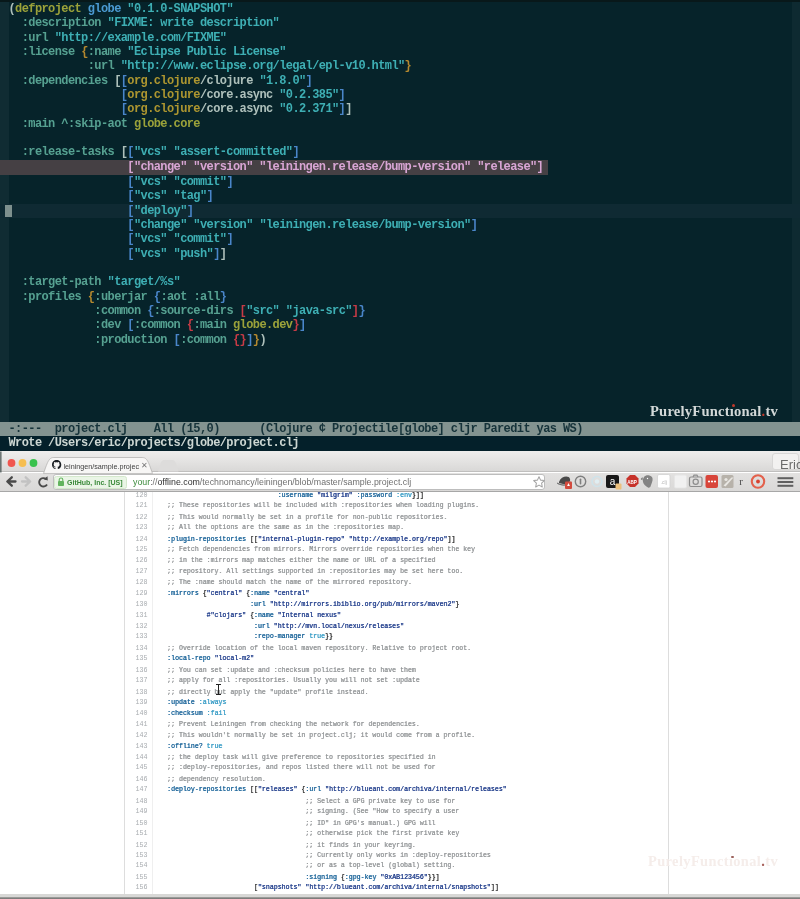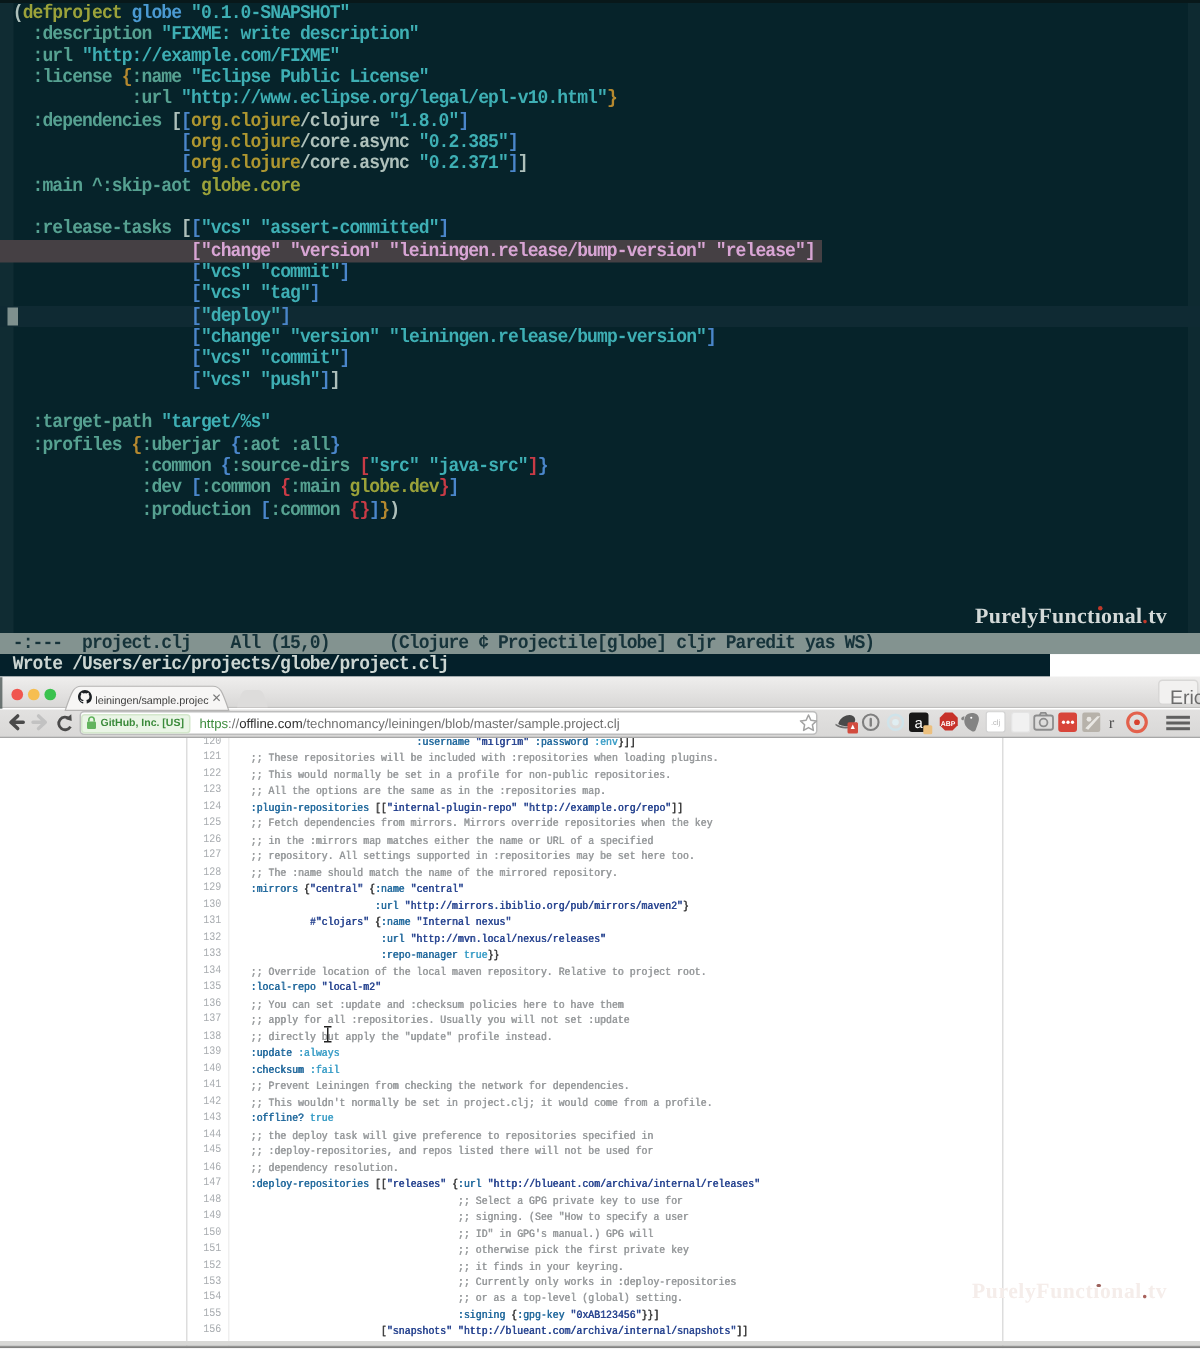--- a/index.html
+++ b/index.html
@@ -20,21 +20,21 @@
 #edcode .o{color:#9ba23a}
 #edcode .n{color:#ad9630}
 #edcode .y{color:#b5892f}
 #edcode .b{color:#4a86ca}
 #edcode .g{color:#4b9ad2}
 #edcode .r{color:#c83b46}
 #edcode .m{color:#d8a5d4}
 .pflogo{position:absolute;font-family:Liberation Serif, serif;font-weight:bold;white-space:nowrap;}
 
 #ml{position:absolute;left:0;top:421.5px;width:800px;height:13.43px;background:#839390;color:#16333a;font-family:"Liberation Mono",monospace;font-size:12px;font-weight:bold;letter-spacing:-0.6px;line-height:13.43px;white-space:pre;padding-left:8.5px;transform:scaleY(1.08);transform-origin:0 0;}
-#echo{position:absolute;left:0;top:436px;width:700px;height:13.89px;background:#04202a;color:#ccd6d2;font-family:"Liberation Mono",monospace;font-size:12px;font-weight:bold;letter-spacing:-0.6px;line-height:13.89px;white-space:pre;padding-left:8.5px;transform:scaleY(1.08);transform-origin:0 0;}
+#echo{position:absolute;left:0;top:436px;width:800px;height:13.89px;background:#04202a;color:#ccd6d2;font-family:"Liberation Mono",monospace;font-size:12px;font-weight:bold;letter-spacing:-0.6px;line-height:13.89px;white-space:pre;padding-left:8.5px;transform:scaleY(1.08);transform-origin:0 0;}
 
 #tabstrip{position:absolute;left:0;top:451px;width:800px;height:21px;background:linear-gradient(#efeeed,#d9d8d7);border-bottom:1px solid #c0bfbe;}
 #toolbar{position:absolute;left:0;top:473px;width:800px;height:19px;background:linear-gradient(#e2e1e0,#d9d8d7);border-bottom:1px solid #a7a7a7;}
 #tabsvg{position:absolute;left:0;top:451px;}
 #tabtitle{position:absolute;left:63.5px;top:461.8px;font-size:7.2px;color:#3d3d3d;width:75px;overflow:hidden;white-space:nowrap;}
 #tabx{position:absolute;left:141px;top:461px;font-size:8px;color:#777;}
 #eric{position:absolute;left:780px;top:457px;font-size:13px;color:#6b6b6b;}
 #urlbar{position:absolute;left:52.5px;top:474px;width:492px;height:16px;background:#fff;border:1px solid #bdbdbd;border-radius:3px;}
 #evchip{position:absolute;left:54px;top:475.5px;height:13px;background:#eaf5e6;border:1px solid #d4e8cc;border-radius:2.5px;padding:0 3px 0 12px;font-size:7px;line-height:11.5px;color:#3a8a3a;font-weight:bold;}
 #urltext{position:absolute;left:133px;top:476.5px;font-size:8.8px;color:#707070;white-space:nowrap;}
@@ -136,21 +136,21 @@
 <div id="tabtitle">leiningen/sample.project.c</div>
 <div id="tabx">✕</div>
 <div class="abs" style="left:772px;top:452.5px;width:27px;height:17px;background:#f2f1f0;border-radius:3px;border:1px solid #d8d7d6;"></div>
     <div id="eric">Eric</div>
 <div id="urlbar"></div>
 <div id="evchip">GitHub, Inc. [US]</div>
 <svg class="abs" style="left:56.5px;top:477px" width="8" height="10" viewBox="0 0 8 10">
   <rect x="1" y="4" width="6" height="5" rx="0.8" fill="#62b45e"></rect>
   <path d="M2.2,4 V2.8 a1.8,1.8 0 0 1 3.6,0 V4" stroke="#62b45e" stroke-width="1.1" fill="none"></path>
 </svg>
-<div id="urltext"><span class="gr">https</span>://<span class="dk">offline.com</span>/technomancy/leiningen/blob/master/sample.project.clj</div>
+<div id="urltext"><span class="gr">your</span>://<span class="dk">offline.com</span>/technomancy/leiningen/blob/master/sample.project.clj</div>
 <svg class="abs" style="left:532px;top:474.5px" width="14" height="14" viewBox="0 0 15 15">
   <path d="M7.5,1.8 L9.2,5.5 13.2,6 10.3,8.8 11,12.8 7.5,10.8 4,12.8 4.7,8.8 1.8,6 5.8,5.5 Z" fill="none" stroke="#a3a3a3" stroke-width="1.1" stroke-linejoin="round"></path>
 </svg>
 <svg class="abs" style="left:555px;top:473px" width="245" height="17" viewBox="0 0 245 17">
 
   <g transform="translate(2,0)">
     <path d="M2,9 C4,3 12,2 13,6 C14,9 10,12 6,11 C3,10.5 1.5,10 2,9 Z" fill="#4a4a4a"></path>
     <path d="M0,9.5 C5,12.5 11,12 14,8.5 L14.5,9.5 C11,13.5 4,13.5 0,10.5 Z" fill="#6d6d6d"></path>
     <rect x="8" y="8.5" width="7" height="7.5" rx="1" fill="#d24b3e"></rect>
     <path d="M11.5,10 l1.4,3 -2.8,0 z" fill="#fff"></path>

